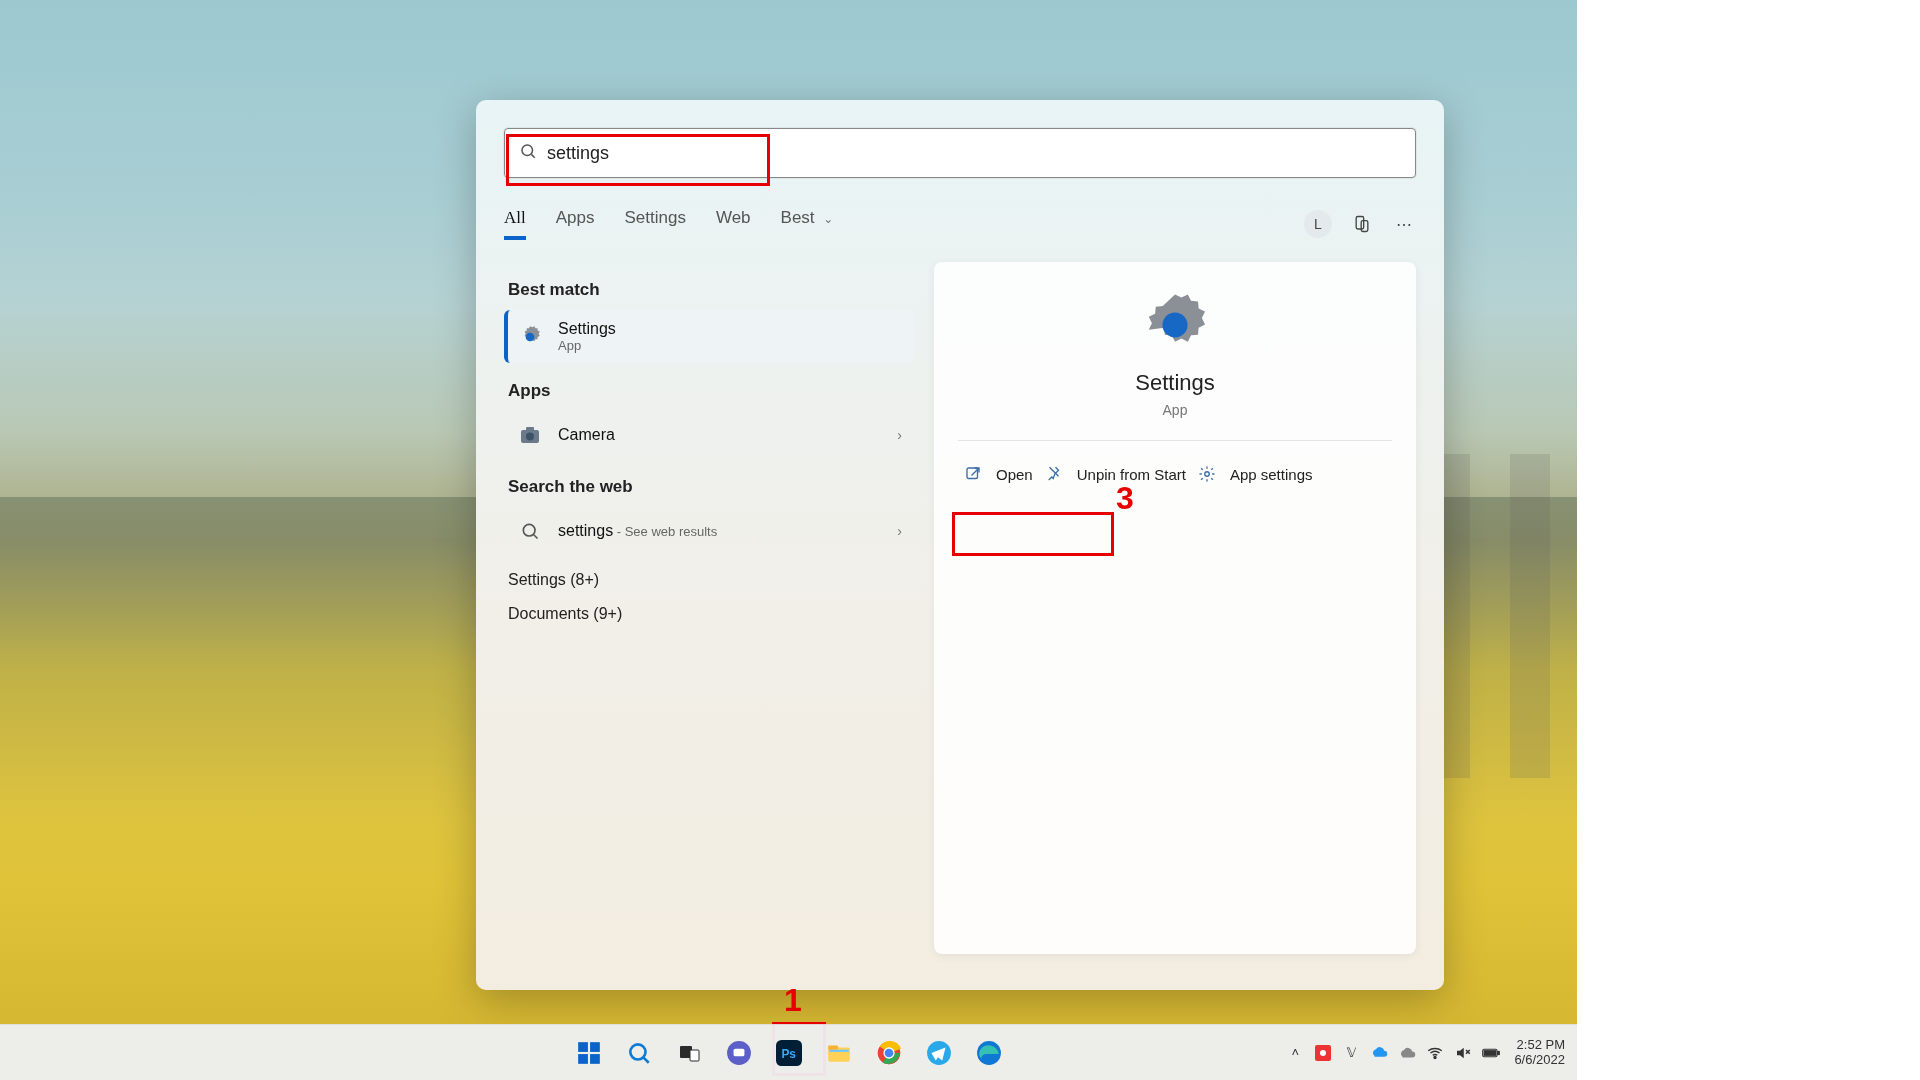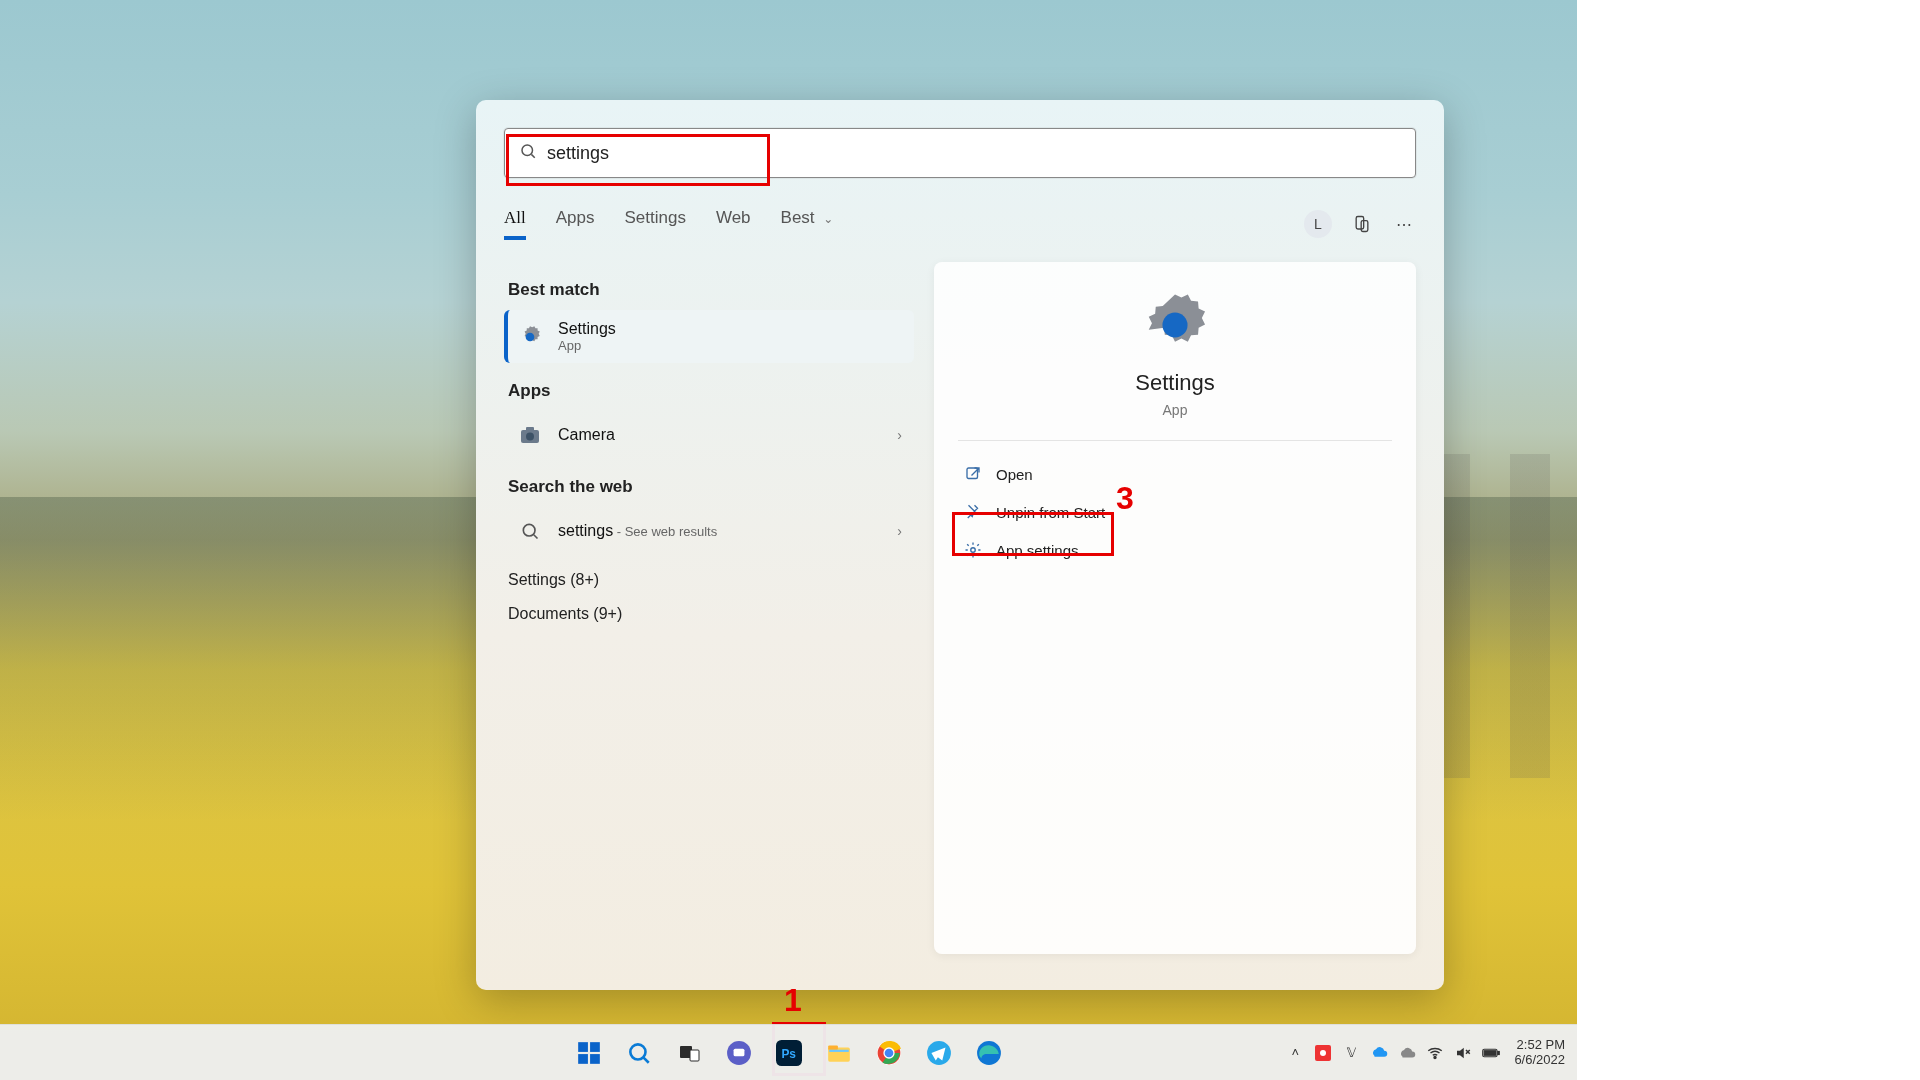--- a/index.html
+++ b/index.html
@@ -67,21 +67,21 @@
   .result .chevr { margin-left:auto; color:#777; font-size:14px; }
   .cat { font-size:16px; color:#222; margin:16px 4px; cursor:pointer; }
 
   .right { flex:1; background: rgba(255,255,255,.85); border-radius:8px;
     box-shadow: 0 2px 10px rgba(0,0,0,.06); padding:28px 24px; }
   .right-head { display:flex; flex-direction:column; align-items:center; gap:6px;
     padding-bottom:22px; border-bottom:1px solid #e4e4e4; }
   .big-gear { width:70px; height:70px; }
   .right-title { font-size:22px; color:#222; }
   .right-sub { font-size:14px; color:#777; }
-  .actions { margin-top:14px; display:flex; flex-direction:column; }
+  .actions { margin-top:14px; display:flex; flex-direction:row; }
   .action { display:flex; align-items:center; gap:14px; padding:10px 6px;
     font-size:15px; color:#222; cursor:pointer; border-radius:4px; }
   .action svg, .action .aicn { width:18px; height:18px; color:#3a6ea8; }
   .open-hl { position:absolute; border:3px solid #e60000; pointer-events:none; }
 
   
   .taskbar { position:absolute; left:0; right:0; bottom:0; height:56px;
     background: rgba(238,240,243,.95); border-top:1px solid rgba(0,0,0,.06);
     display:flex; align-items:center; }
   .tb-center { position:absolute; left:50%; transform:translateX(-50%);

